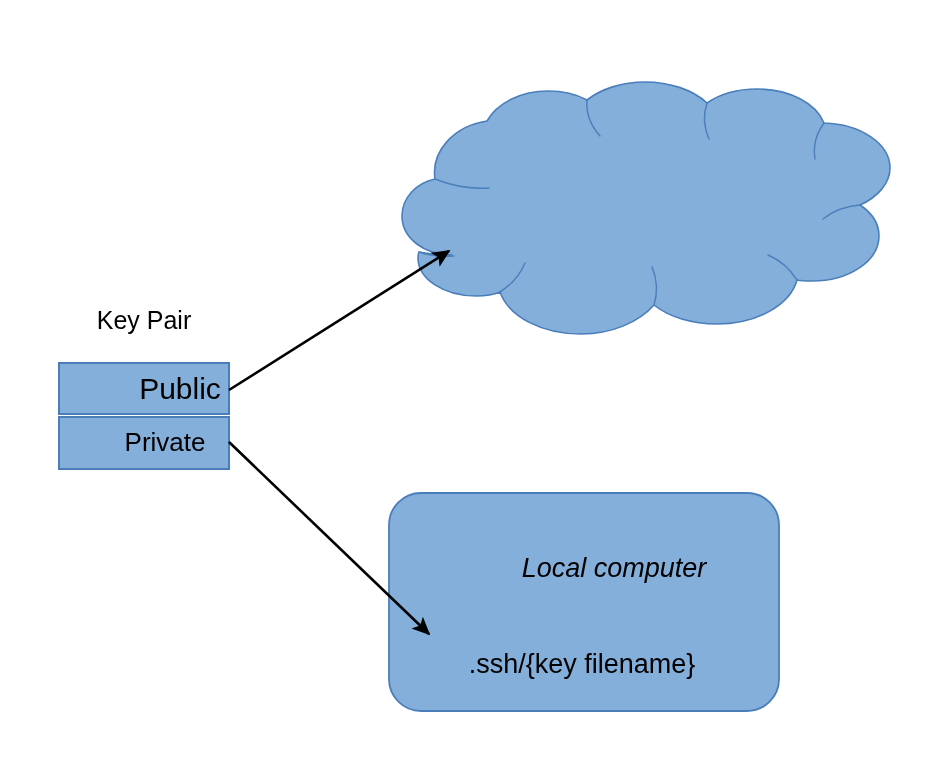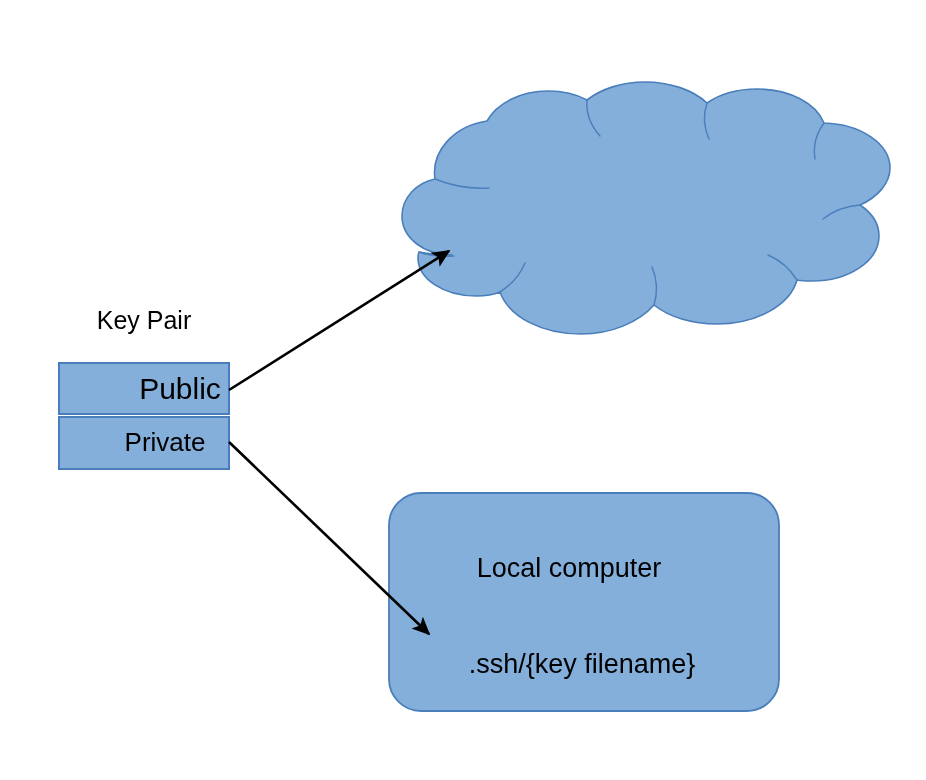--- a/index.html
+++ b/index.html
@@ -67,23 +67,24 @@
     font-size: 27px;
   }
   #cloud-path {
     left: 628px;
     top: 249px;
     font-size: 27px;
   }
 
   
   #local-title {
-    left: 569px;
+    left: 614px;
     top: 568px;
     font-size: 27px;
+    font-style: italic;
   }
   #local-path {
     left: 582px;
     top: 664px;
     font-size: 27px;
   }
 </style>
 </head>
 <body>
 

